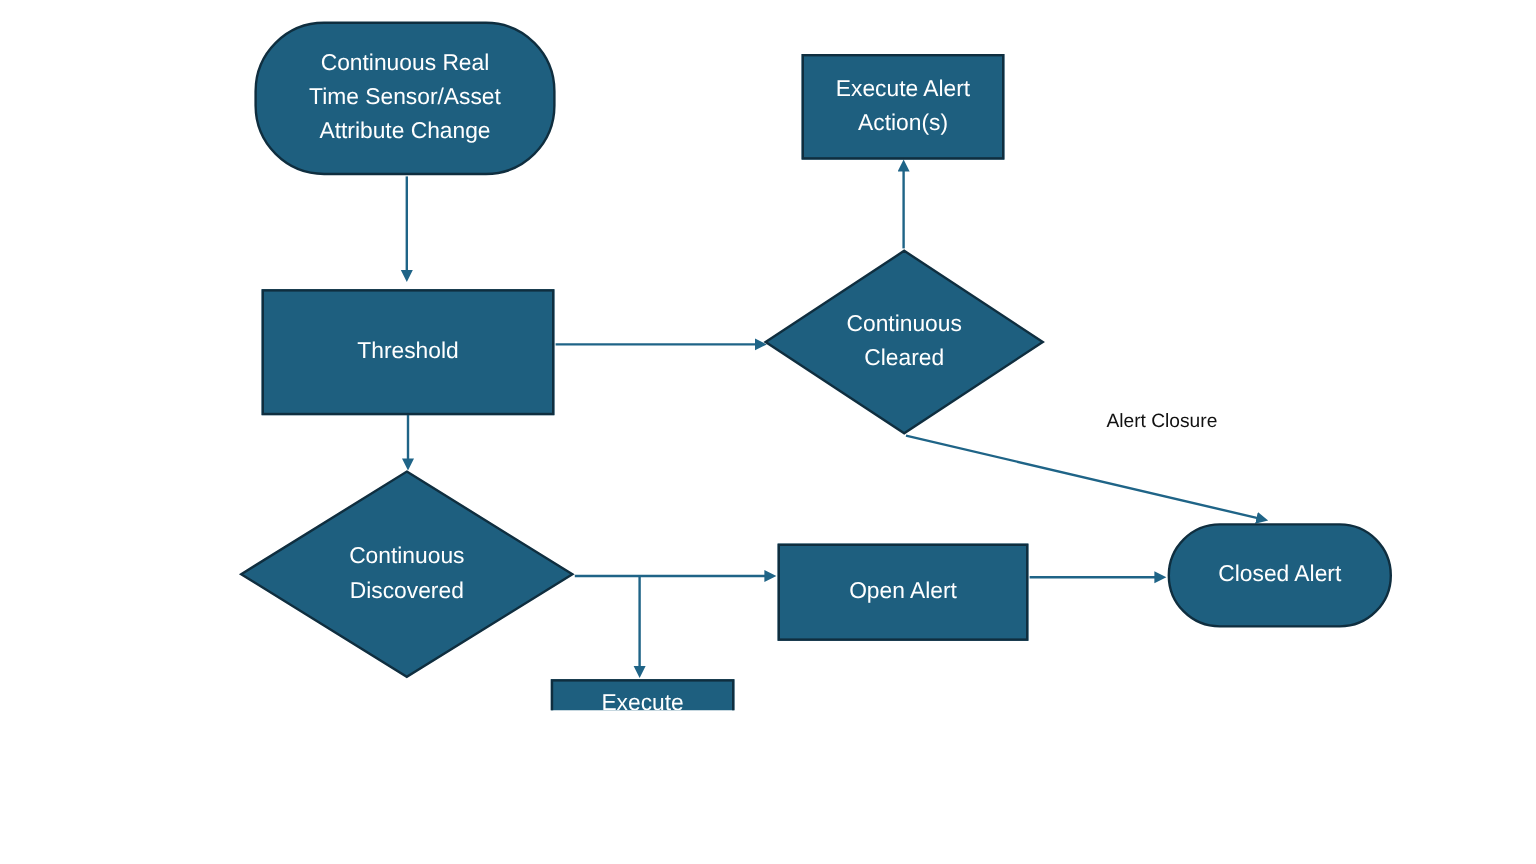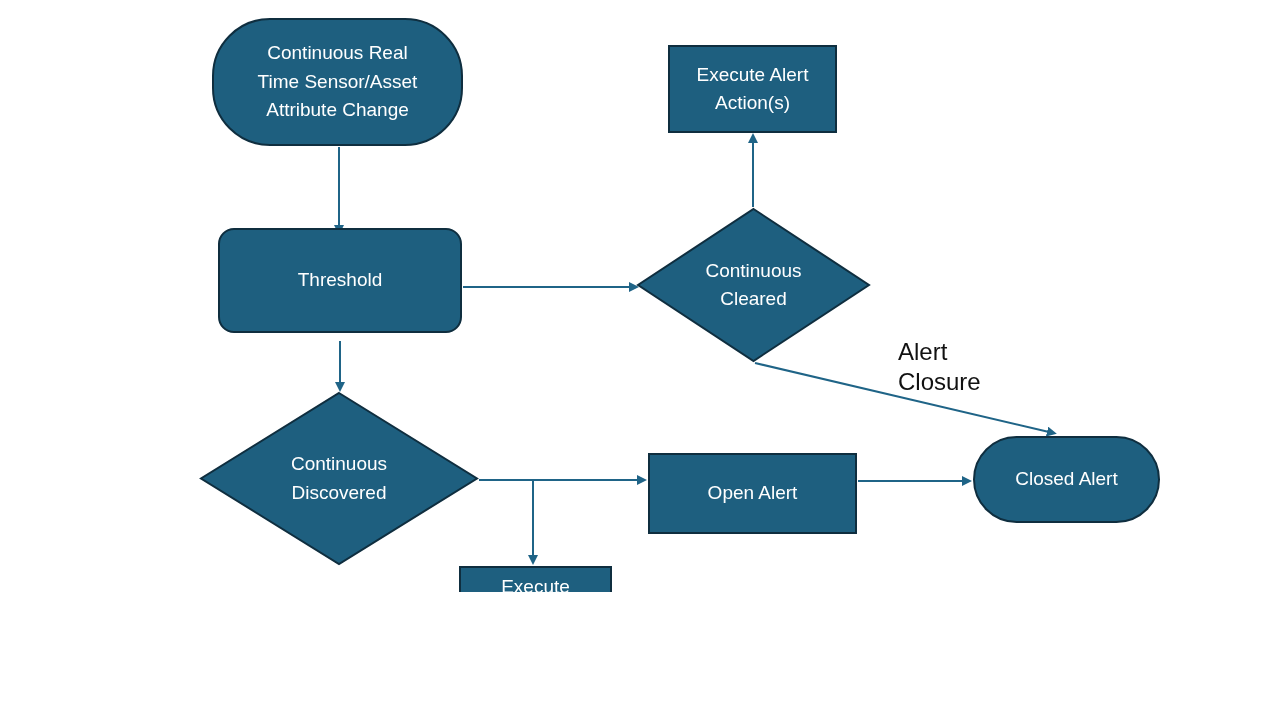--- a/index.html
+++ b/index.html
@@ -67,23 +67,24 @@
     stroke-width: 2;
   }
   .label {
     position: relative;
     display: block;
     z-index: 2;
   }
   .edge-label {
     position: absolute;
     color: var(--edge-label-text, #111111);
-    font-size: 24px;
+    font-size: 16px;
     line-height: 30px;
     text-align: left;
+    margin-left: 24px;
   }
 </style>
 </head>
 <body>
 
 <div class="canvas">
 
   <svg class="edges" width="1280" height="720" viewBox="0 0 1280 720" xmlns="http://www.w3.org/2000/svg">
     <defs>
       <marker id="arrowhead" markerUnits="userSpaceOnUse" markerWidth="12" markerHeight="12" refX="2" refY="5" orient="auto">
@@ -97,21 +98,21 @@
     <line class="edge-line" x1="755" y1="363" x2="1049" y2="432" marker-end="url(#arrowhead)"></line>
     <line class="edge-line" x1="479" y1="480" x2="639" y2="480" marker-end="url(#arrowhead)"></line>
     <line class="edge-line" x1="533" y1="480" x2="533" y2="557" marker-end="url(#arrowhead)"></line>
     <line class="edge-line" x1="858" y1="481" x2="964" y2="481" marker-end="url(#arrowhead)"></line>
   </svg>
 
   <div class="node stadium big" style="left:212px; top:18px; width:251px; height:128px;">
     <span class="label" style="width:165px;">Continuous Real Time Sensor/Asset Attribute Change</span>
   </div>
 
-  <div class="node rect" style="left:218px; top:228px; width:244px; height:105px;border-radius:16px;">
+  <div class="node rect" style="left:218px; top:241px; width:244px; height:105px;">
     <span class="label">Threshold</span>
   </div>
 
   <div class="node rect" style="left:668px; top:45px; width:169px; height:88px;">
     <span class="label" style="width:150px;">Execute Alert Action(s)</span>
   </div>
 
   <div class="node diamond" style="left:637px; top:208px; width:233px; height:154px;">
     <svg class="diamond-shape" viewBox="0 0 233 154" preserveAspectRatio="none">
       <polygon points="116.5,1 232,77 116.5,153 1,77"></polygon>

